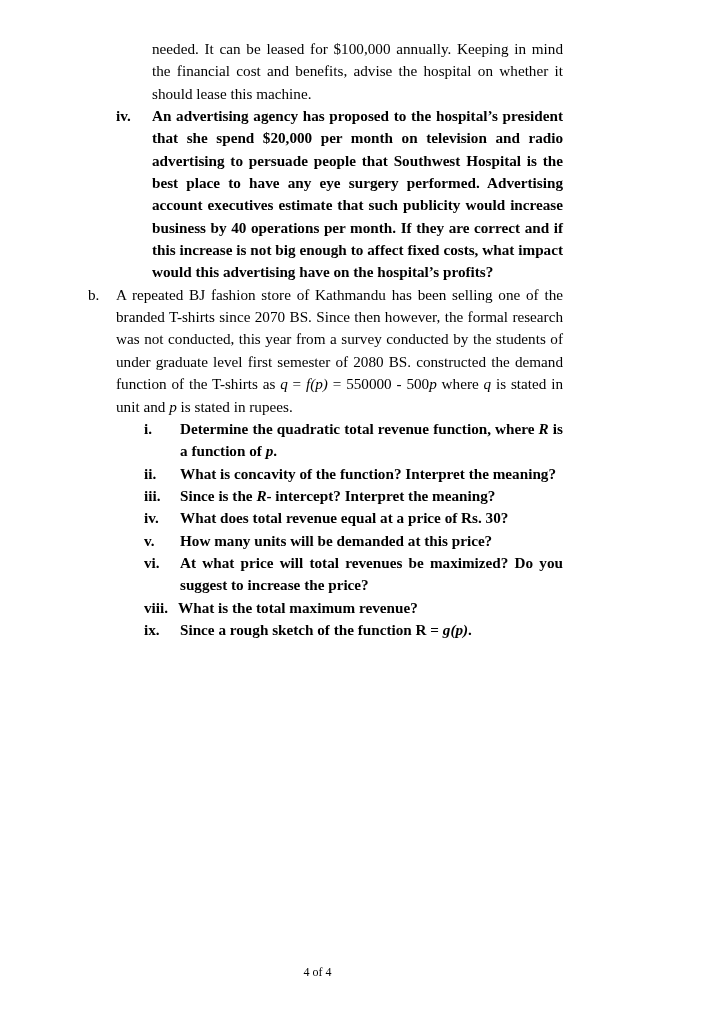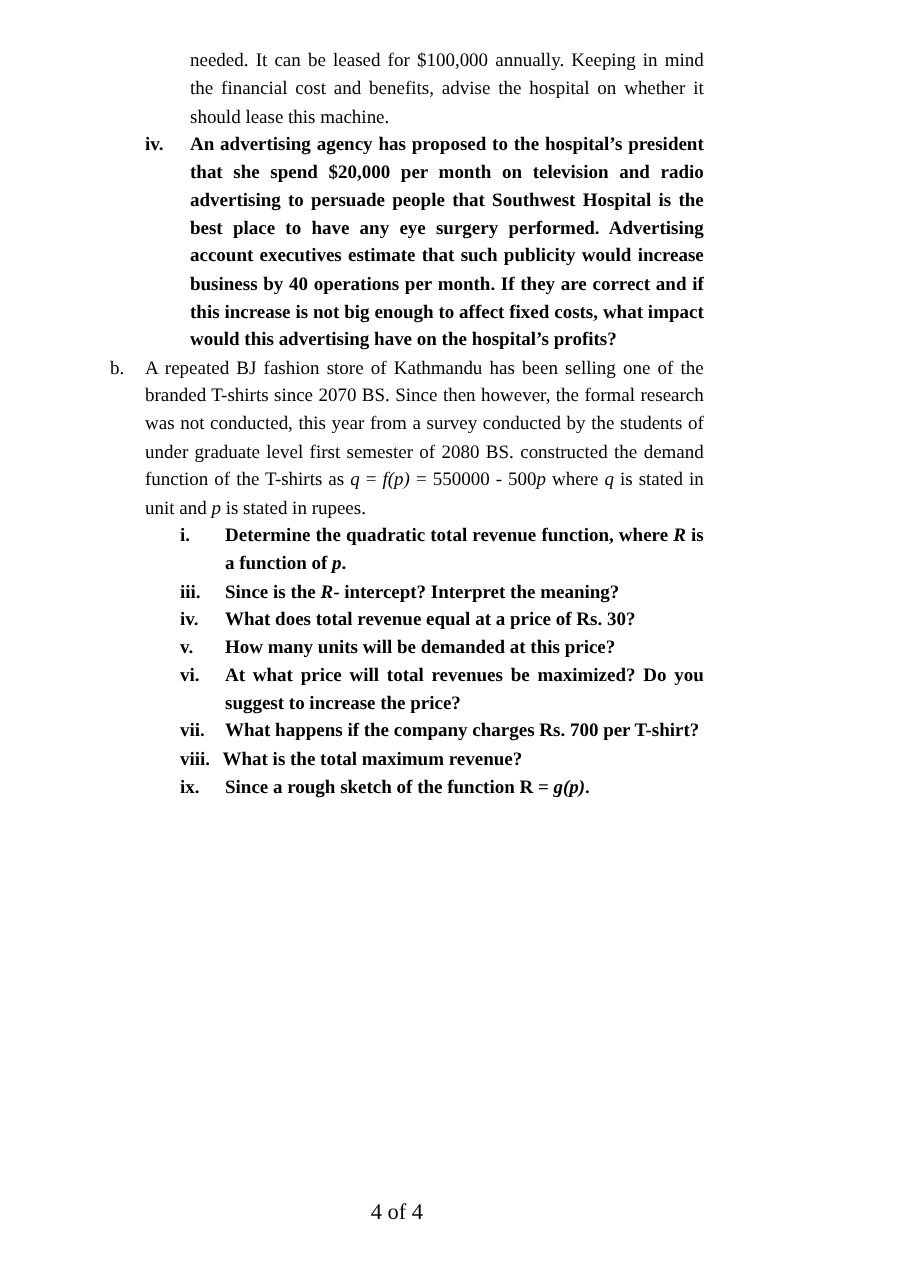--- a/index.html
+++ b/index.html
@@ -87,21 +87,21 @@
   i, .it {
     font-style: italic;
   }
 
   .footer {
     position: absolute;
     left: 0;
     right: 0;
     bottom: 44px;
     text-align: center;
-    font-size: 18px;
+    font-size: 12px;
     font-family: "Liberation Serif", serif;
   }
 </style>
 </head>
 <body>
 
 <div class="page">
   <div class="doc-body">
 
     <div class="cont-block">
@@ -120,20 +120,24 @@
       <div class="content">
         <p style="margin:0;"><span>A repeated BJ fashion store of Kathmandu has been selling one of the branded T-shirts since 2070 BS. Since then however, the formal research was not conducted, this year from a survey conducted by the students of under graduate level first semester of 2080 BS. constructed the demand function of the T-shirts as </span><i>q</i><span> = </span><i>f(p)</i><span> = 550000 - 500</span><i>p</i><span> where </span><i>q</i><span> is stated in unit and </span><i>p</i><span> is stated in rupees.</span></p>
 
         <div class="sub-list-b">
 
           <div class="lvl2">
             <div class="marker">i.</div>
             <div class="content"><span>Determine the quadratic total revenue function, where </span><i>R</i><span> is a function of </span><i>p</i><span>.</span></div>
           </div>
 
+          <div class="lvl2">
+            <div class="marker">ii.</div>
+            <div class="content"><span>What is concavity of the function? Interpret the meaning?</span><i></i><span></span></div>
+          </div>
 
           <div class="lvl2">
             <div class="marker">iii.</div>
             <div class="content"><span>Since is the </span><i>R</i><span>- intercept? Interpret the meaning?</span></div>
           </div>
 
           <div class="lvl2">
             <div class="marker">iv.</div>
             <div class="content"><span>What does total revenue equal at a price of Rs. 30?</span></div>
           </div>
@@ -141,24 +145,20 @@
           <div class="lvl2">
             <div class="marker">v.</div>
             <div class="content"><span>How many units will be demanded at this price?</span></div>
           </div>
 
           <div class="lvl2">
             <div class="marker">vi.</div>
             <div class="content"><span>At what price will total revenues be maximized? Do you suggest to increase the price?</span></div>
           </div>
 
-          <div class="lvl2">
-            <div class="marker">vii.</div>
-            <div class="content"><span>What happens if the company charges Rs. 700 per T-shirt?</span></div>
-          </div>
 
           <div class="lvl2 tight">
             <div class="marker">viii.</div>
             <div class="content"><span>What is the total maximum revenue?</span></div>
           </div>
 
           <div class="lvl2">
             <div class="marker">ix.</div>
             <div class="content"><span>Since a rough sketch of the function R = </span><i>g(p)</i><span>.</span></div>
           </div>

